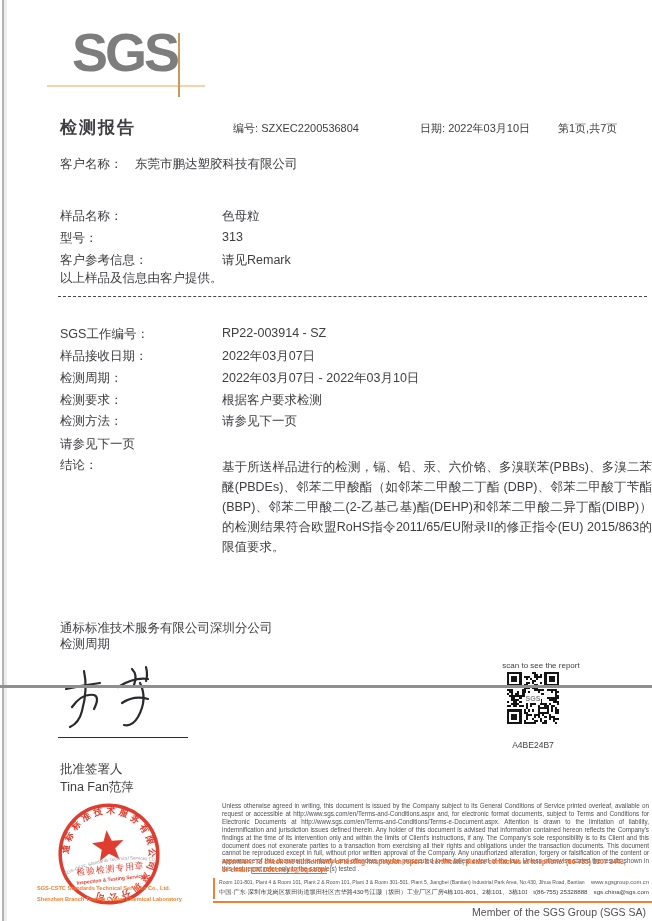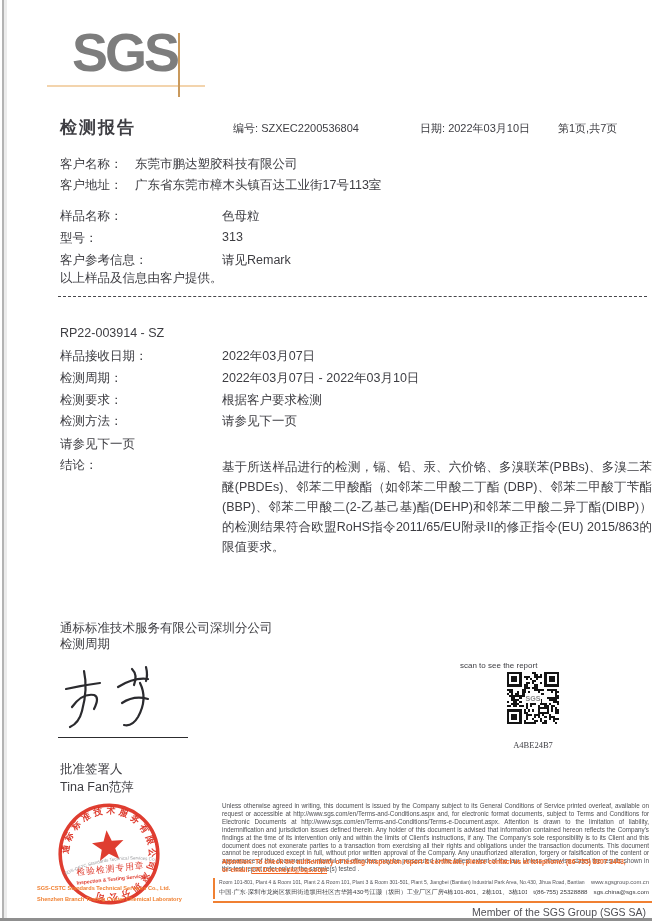--- a/index.html
+++ b/index.html
@@ -1,17 +1,17 @@
 <!DOCTYPE html>
 <html><head>
 <meta charset="utf-8">
 <style>
   html,body{margin:0;padding:0;}
   body{width:652px;height:921px;background:#fff;font-family:"Liberation Sans",sans-serif;color:#3d3d42;overflow:hidden;}
-  .page{position:relative;width:652px;height:921px;background:#fff;}
+  .page{position:relative;width:652px;height:688px;background:#fff;}
   .edge-left{position:absolute;left:2px;top:0;width:2px;height:921px;background:#b3b3b3;}
   .edge-left2{position:absolute;left:4px;top:0;width:3px;height:921px;background:#ececec;}
   .edge-bottom{position:absolute;left:0;bottom:0;width:652px;height:3px;background:#8f8f8f;}
 
   
   .logo{position:absolute;left:72px;top:20px;font-size:54px;font-weight:bold;color:#7d7d7d;letter-spacing:-3px;line-height:64px;}
   .logo-hline{position:absolute;left:47px;top:85px;width:158px;height:2px;background:#f3d4ad;}
   .logo-vline{position:absolute;left:178px;top:33px;width:2px;height:64px;background:#c9995c;}
 
   
@@ -30,23 +30,23 @@
 
   
   .sig-co{position:absolute;left:60px;top:620px;font-size:12.5px;}
   .sig-auth{position:absolute;left:60px;top:636px;font-size:12.5px;}
   .sig-img{position:absolute;left:62px;top:663px;}
   .sig-line{position:absolute;left:58px;top:737px;width:130px;border-top:1.5px solid #2c2c2e;}
   .sig-name{position:absolute;left:60px;top:742px;font-size:12.5px;margin-top:37px;}
   .sig-role{position:absolute;left:60px;top:761px;font-size:12.5px;}
 
   
-  .qr-caption{position:absolute;left:460px;top:661px;width:130px;font-size:8px;color:#3d3d42;}
+  .qr-caption{position:absolute;left:476px;top:661px;width:130px;text-align:center;font-size:8px;color:#3d3d42;}
   .qr-box{position:absolute;left:507px;top:672px;width:52px;height:52px;}
-  .qr-code-id{position:absolute;left:468px;top:740px;width:130px;text-align:center;font-size:8.5px;color:#3d3d42;font-family:Liberation Serif, serif;}
+  .qr-code-id{position:absolute;left:468px;top:740px;width:130px;text-align:center;font-size:8.5px;color:#3d3d42;}
 
   
   .stamp{position:absolute;left:55px;top:800px;width:108px;height:108px;transform:rotate(-6deg);}
   .stamp-co{position:absolute;left:37px;top:883px;width:170px;font-size:5.6px;line-height:11px;color:#f08032;font-weight:bold;}
 
   
   .legal{position:absolute;left:222px;top:802px;width:427px;font-size:6.3px;line-height:7.9px;color:#4e4e52;text-align:justify;}
   .attention{position:absolute;left:222px;top:858px;width:427px;font-size:6.6px;line-height:8px;color:#f26522;font-weight:bold;}
   .attention .u{text-decoration:underline;}
   .addr-en{position:absolute;left:219px;top:879px;width:430px;display:flex;font-size:5.1px;color:#55555a;white-space:nowrap;overflow:hidden;}
@@ -73,42 +73,39 @@
 
   <div class="title">检测报告</div>
   <div class="meta meta-no"><span>编号: </span><span>SZXEC2200536804</span></div>
   <div class="meta meta-date"><span>日期: </span><span>2022年03月10日</span></div>
   <div class="meta meta-pages">第1页,共7页</div>
 
   <div class="row" style="top:156px">
     <span class="lbl-sm">客户名称：</span>
     <span>东莞市鹏达塑胶科技有限公司</span>
   </div>
-  <div class="row" style="top:177px">
-    <span class="lbl-sm">客户地址：</span>
-    <span>广东省东莞市樟木头镇百达工业街17号113室</span>
-  </div>
 
   <div class="row" style="top:208px">
     <span class="lbl-lg">样品名称：</span>
     <span>色母粒</span>
   </div>
   <div class="row" style="top:230px">
     <span class="lbl-lg">型号：</span>
     <span>313</span>
   </div>
   <div class="row" style="top:252px">
     <span class="lbl-lg">客户参考信息：</span>
     <span>请见Remark</span>
   </div>
   <div class="row" style="top:270px">以上样品及信息由客户提供。</div>
 
   <div class="divider"></div>
 
   <div class="row" style="top:326px">
+    <span class="lbl-lg">SGS工作编号：</span>
     <span>RP22-003914 - SZ</span>
   </div>
   <div class="row" style="top:348px">
     <span class="lbl-lg">样品接收日期：</span>
     <span>2022年03月07日</span>
   </div>
   <div class="row" style="top:370px">
     <span class="lbl-lg">检测周期：</span>
     <span>2022年03月07日 - 2022年03月10日</span>
   </div>

